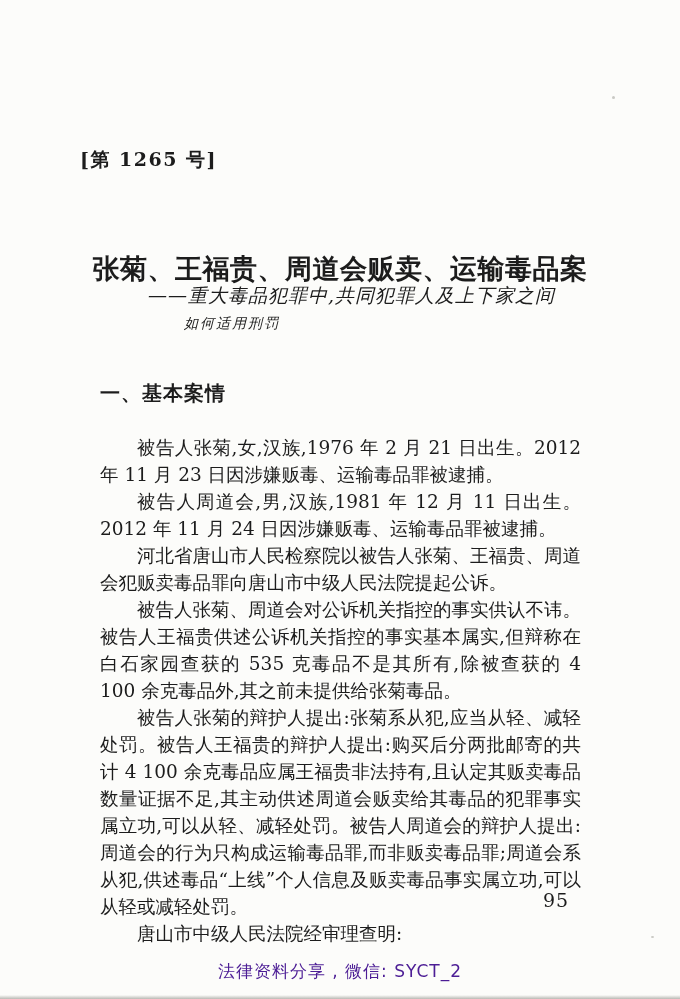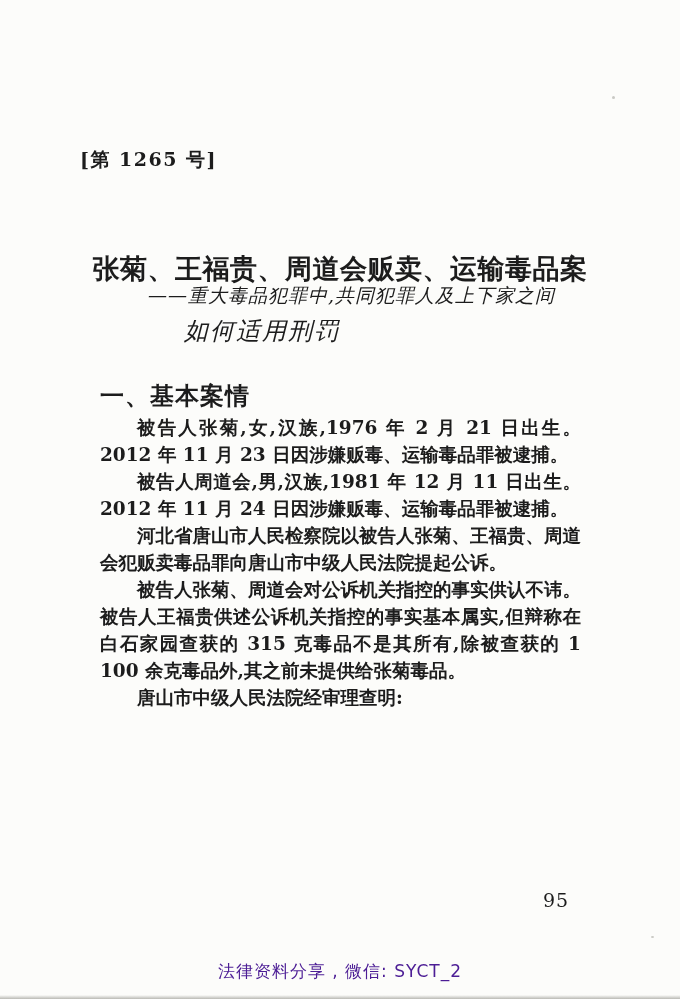--- a/index.html
+++ b/index.html
@@ -44,42 +44,41 @@
     left: 148px;
     top: 283px;
     font-size: 19px;
     font-style: italic;
     letter-spacing: 1px;
   }
   .subtitle-2 {
     position: absolute;
     left: 184px;
     top: 315px;
-    font-size: 24px;
+    font-size: 14px;
     font-style: italic;
     letter-spacing: 2px;
   }
   .section-heading {
     position: absolute;
     left: 100px;
     top: 380px;
-    font-size: 24px;
+    font-size: 20px;
     font-weight: bold;
     font-family: "DejaVu Sans", "Liberation Sans", sans-serif;
     letter-spacing: 1px;
   }
   .body-text {
     position: absolute;
     left: 100px;
-    top: 414px;
+    top: 434px;
     width: 481px;
     font-size: 18.5px;
     line-height: 27px;
     text-align: justify;
-    font-weight: bold;
   }
   .body-text p {
     margin: 0;
     padding: 0;
     text-indent: 2em;
   }
   .page-number {
     position: absolute;
     left: 543px;
     top: 889px;
@@ -125,21 +124,22 @@
   <div class="subtitle-1">——重大毒品犯罪中,共同犯罪人及上下家之间</div>
 
   <div class="subtitle-2">如何适用刑罚</div>
 
   <div class="section-heading">一、基本案情</div>
 
   <div class="body-text">
     <p>被告人张菊,女,汉族,1976 年 2 月 21 日出生。2012 年 11 月 23 日因涉嫌贩毒、运输毒品罪被逮捕。</p>
     <p>被告人周道会,男,汉族,1981 年 12 月 11 日出生。2012 年 11 月 24 日因涉嫌贩毒、运输毒品罪被逮捕。</p>
     <p>河北省唐山市人民检察院以被告人张菊、王福贵、周道会犯贩卖毒品罪向唐山市中级人民法院提起公诉。</p>
-    <p>被告人张菊、周道会对公诉机关指控的事实供认不讳。被告人王福贵供述公诉机关指控的事实基本属实,但辩称在白石家园查获的 315 克毒品不是其所有,除被查获的 1 100 余克毒品外,其之前未提供给张菊毒品。</p>
+    <p>被告人张菊、周道会对公诉机关指控的事实供认不讳。被告人王福贵供述公诉机关指控的事实基本属实,但辩称在白石家园查获的 535 克毒品不是其所有,除被查获的 4 100 余克毒品外,其之前未提供给张菊毒品。</p>
+    <p>被告人张菊的辩护人提出:张菊系从犯,应当从轻、减轻处罚。被告人王福贵的辩护人提出:购买后分两批邮寄的共计 4 100 余克毒品应属王福贵非法持有,且认定其贩卖毒品数量证据不足,其主动供述周道会贩卖给其毒品的犯罪事实属立功,可以从轻、减轻处罚。被告人周道会的辩护人提出:周道会的行为只构成运输毒品罪,而非贩卖毒品罪;周道会系从犯,供述毒品“上线”个人信息及贩卖毒品事实属立功,可以从轻或减轻处罚。</p>
     <p>唐山市中级人民法院经审理查明:</p>
   </div>
 
   <div class="page-number">95</div>
 
   <div class="footer-watermark">法律资料分享 , 微信: SYCT_2</div>
 
   <div class="scan-speck speck-1"></div>
   <div class="scan-speck speck-2"></div>
   <div class="scan-edge-bottom"></div>

